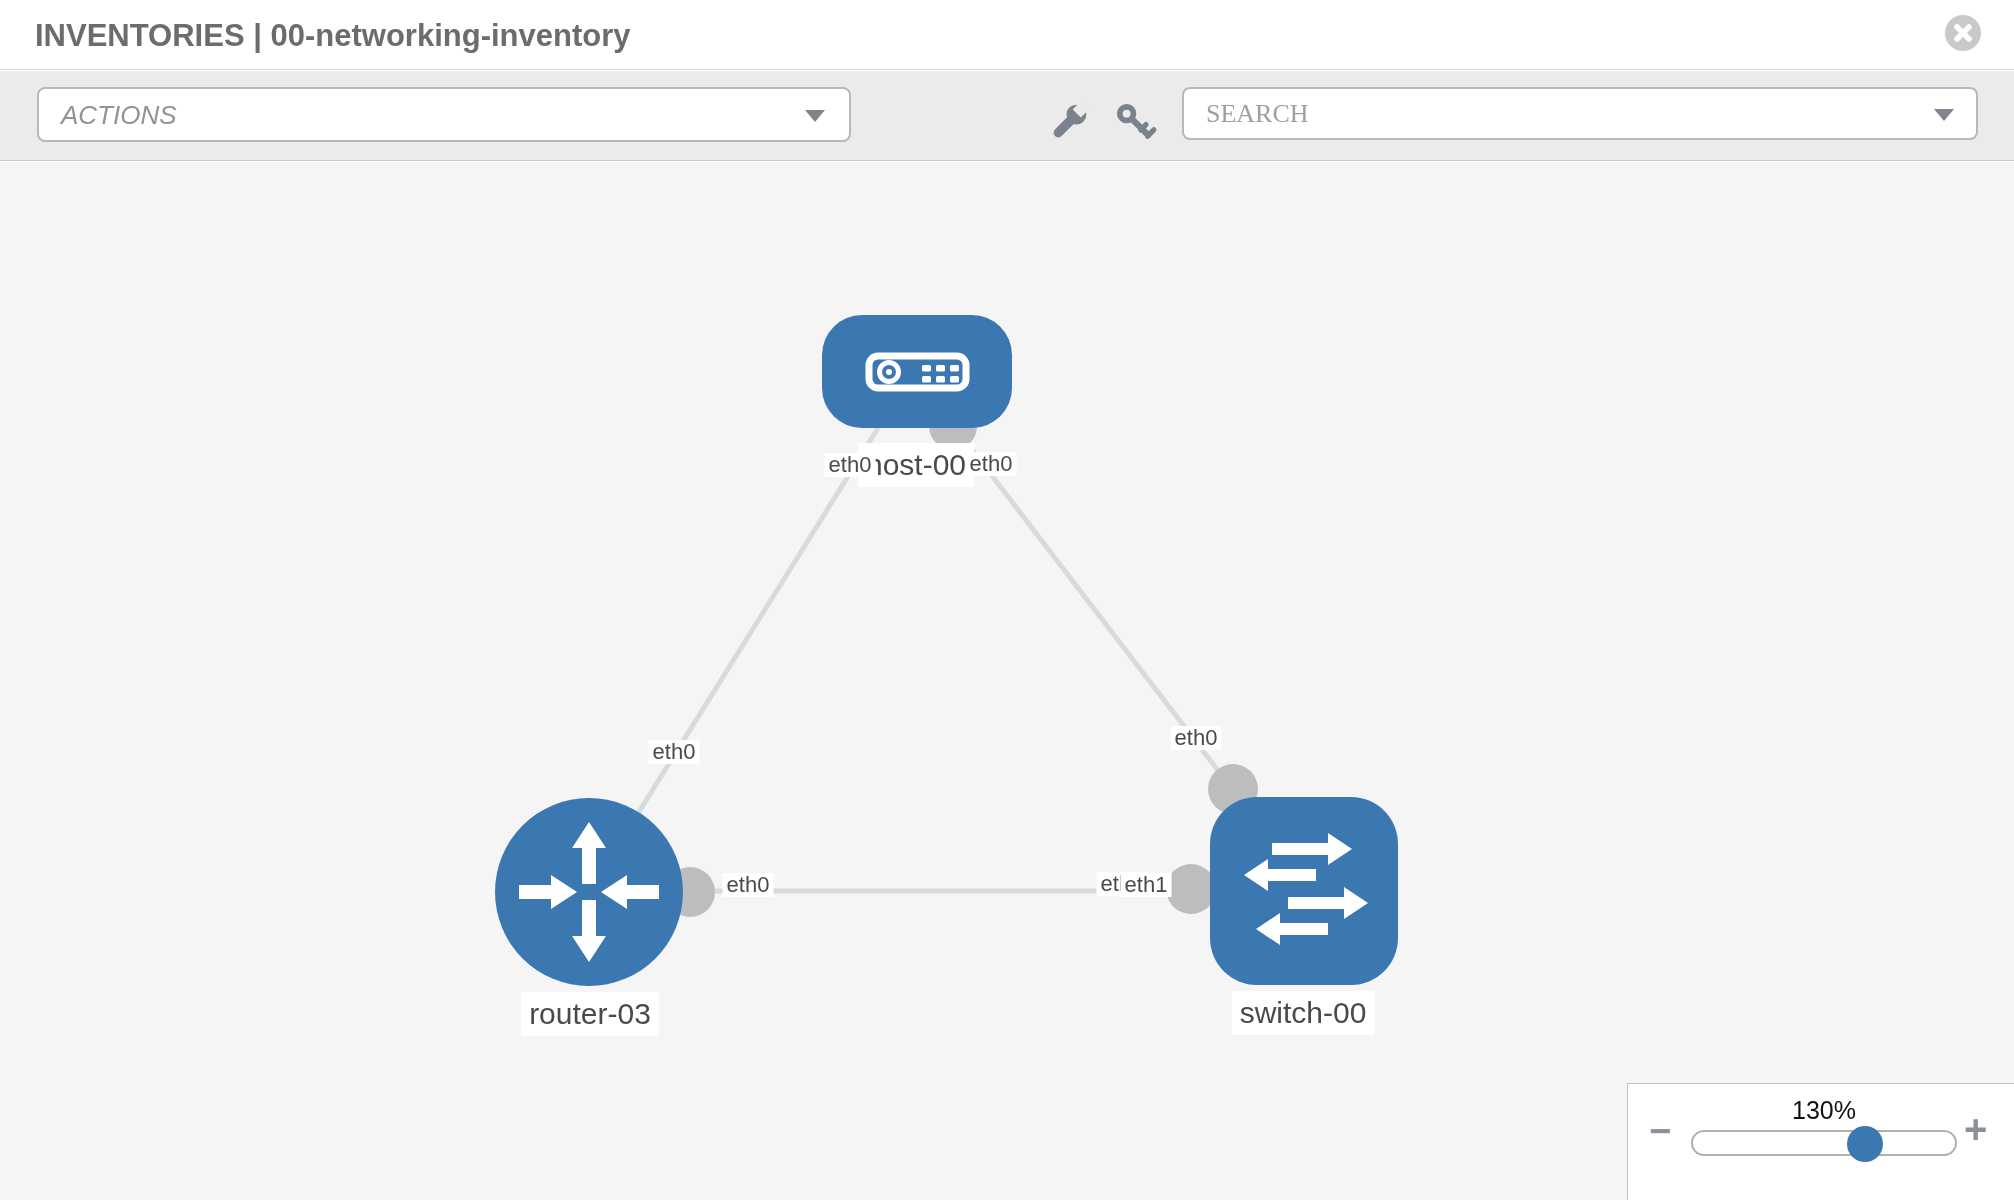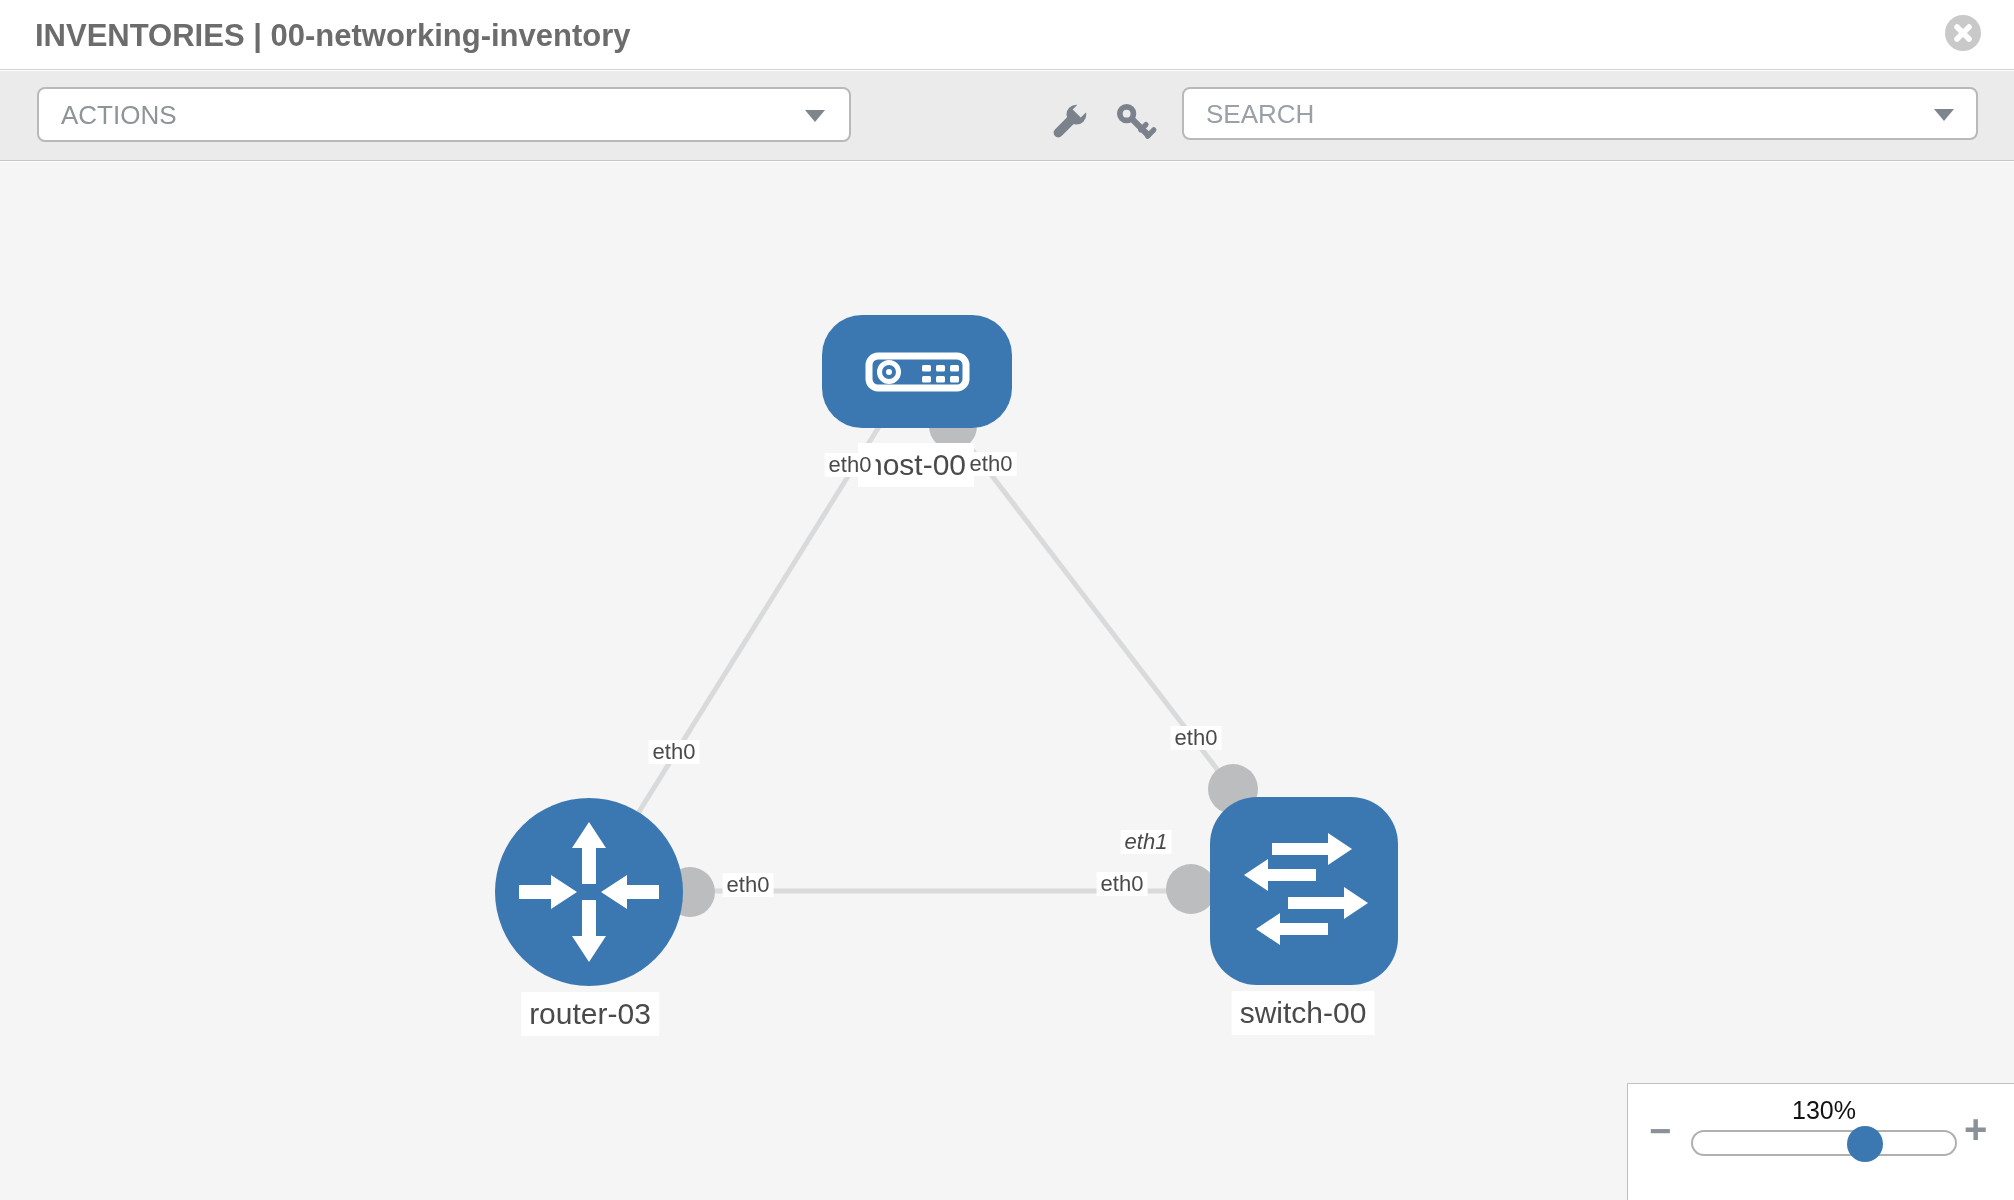--- a/index.html
+++ b/index.html
@@ -7,24 +7,24 @@
   .app { position:relative; width:2014px; height:1200px; overflow:hidden; background:#fff; }
 
   
   .header { position:absolute; left:0; top:0; width:2014px; height:70px; background:#fff; border-bottom:1px solid #d4d4d4;padding-left:20px; }
   .title { position:absolute; left:35px; top:18px; font-size:31px; font-weight:bold; color:#6c6c6c; letter-spacing:0; }
   .close-btn { position:absolute; left:1945px; top:15px; width:36px; height:36px; cursor:pointer; }
 
   
   .toolbar { position:absolute; left:0; top:71px; width:2014px; height:90px; background:#ebebec; border-bottom:1px solid #c6c6c6; }
   .select-box { position:absolute; background:#fff; border:2px solid #b9b9b9; border-radius:8px; }
-  .actions-box { left:37px; top:16px; width:814px; height:55px; }
+  .actions-box { left:37px; top:16px; width:814px; height:55px;font-style:italic; }
   .search-box { left:1182px; top:16px; width:796px; height:53px; }
   .select-label { position:absolute; left:22px; top:0; line-height:52px; font-size:26px; color:#8f9499; }
-  .search-input { position:absolute; left:22px; top:6px; width:700px; height:38px; border:none; outline:none; background:transparent; font-size:26px; color:#6b6f74; font-family:Liberation Sans, sans-serif; }
+  .search-input { position:absolute; left:22px; top:6px; width:700px; height:38px; border:none; outline:none; background:transparent; font-size:26px; color:#6b6f74; font-family:Liberation Serif, serif; }
   .search-input::placeholder { color:#9aa0a6; opacity:1; }
   .caret { position:absolute; width:0; height:0; border-left:10px solid transparent; border-right:10px solid transparent; border-top:12px solid #7f858d; }
   .actions-caret { right:24px; top:21px; }
   .search-caret { right:22px; top:20px; }
   .tool-btn { position:absolute; top:28px; width:46px; height:46px; cursor:pointer; }
   .wrench-btn { left:1046px; }
   .key-btn { left:1112px; }
 
   
   .canvas { position:absolute; left:0; top:162px; width:2014px; height:1038px; background:#f5f5f6; }
@@ -141,21 +141,21 @@
   <div class="chip node-label" style="left:916px; top:443px;">host-00</div>
   <div class="chip node-label" style="left:590px; top:992px;">router-03</div>
   <div class="chip node-label" style="left:1303px; top:991px;">switch-00</div>
 
   <div class="chip iface-label" style="left:850px; top:453px;">eth0</div>
   <div class="chip iface-label" style="left:991px; top:452px;">eth0</div>
   <div class="chip iface-label" style="left:674px; top:740px;">eth0</div>
   <div class="chip iface-label" style="left:1196px; top:726px;">eth0</div>
   <div class="chip iface-label" style="left:748px; top:873px;">eth0</div>
   <div class="chip iface-label" style="left:1122px; top:872px;">eth0</div>
-  <div class="chip iface-label" style="left:1146px; top:830px;font-style:italic;">eth1</div>
+  <div class="chip iface-label" style="left:1146px; top:873px;">eth1</div>
 
   <div class="zoom-panel">
     <div class="zoom-level">130%</div>
     <div class="zoom-minus">−</div>
     <div class="slider-track"></div>
     <div class="slider-thumb"></div>
     <div class="zoom-plus">+</div>
   </div>
 
 </div>

